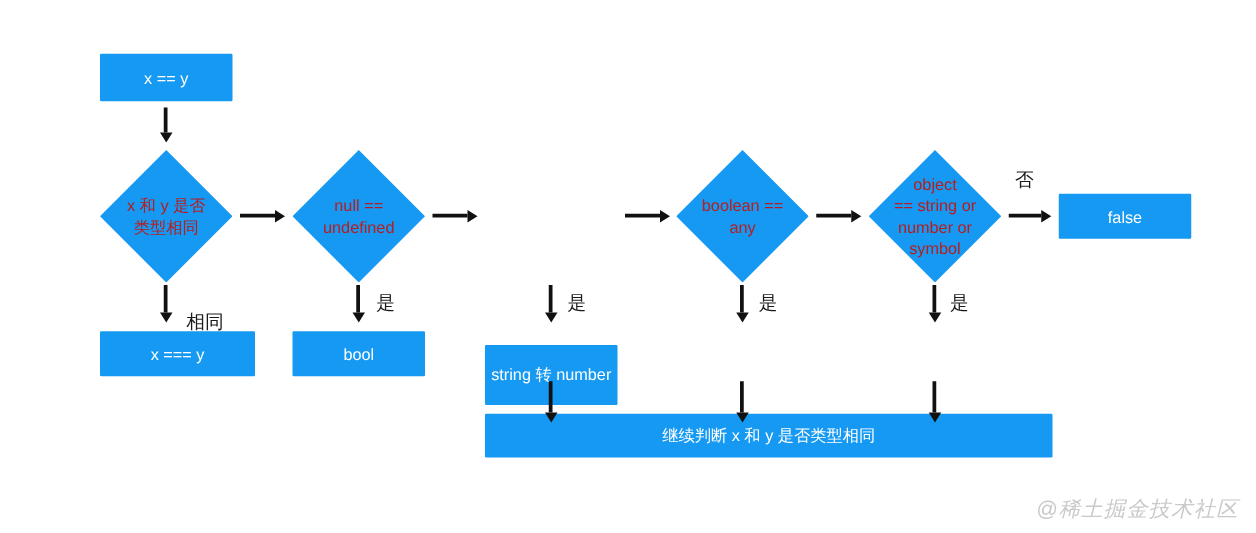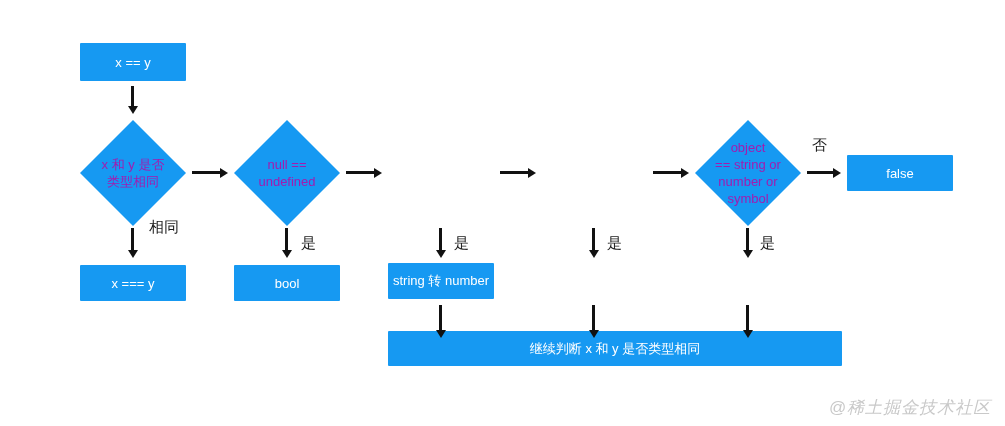--- a/index.html
+++ b/index.html
@@ -21,21 +21,21 @@
   }
   .diamond-wrap{position:absolute;width:106px;height:106px;}
   .diamond-shape{
     position:absolute;inset:0;
     background:var(--node-blue,#1699F2);
     clip-path:polygon(50% 0%,100% 50%,50% 100%,0% 50%);
   }
   .diamond-label{
     position:absolute;inset:0;
     display:flex;align-items:center;justify-content:center;
-    color:#a21caf;font-size:13px;line-height:17px;
+    color:#b91c1c;font-size:13px;line-height:17px;
     text-align:center;white-space:pre-line;
   }
   .arrow-v{position:absolute;width:3px;background:var(--arrow-color,#111);}
   .arrow-v::after{
     content:"";position:absolute;left:50%;bottom:-8px;transform:translateX(-50%);
     border:5.5px solid transparent;border-bottom:0;
     border-top:8px solid var(--arrow-color,#111);
   }
   .arrow-h{position:absolute;height:3px;background:var(--arrow-color,#111);}
   .arrow-h::after{
@@ -59,29 +59,29 @@
 <div class="canvas">
 
   <div class="rect" style="left:80px;top:43px;width:106px;height:38px">
     <span>x == y</span>
   </div>
 
   <div class="rect" style="left:847px;top:155px;width:106px;height:36px">
     <span>false</span>
   </div>
 
-  <div class="rect" style="left:80px;top:265px;width:106px;height:36px">
+  <div class="rect" style="left:80px;top:265px;width:124px;height:36px">
     <span>x === y</span>
   </div>
 
   <div class="rect" style="left:234px;top:265px;width:106px;height:36px">
     <span>bool</span>
   </div>
 
-  <div class="rect" style="left:388px;top:263px;width:106px;height:36px">
+  <div class="rect" style="left:388px;top:276px;width:106px;height:48px">
     <span>string 转 number</span>
   </div>
 
 
 
   <div class="rect" style="left:388px;top:331px;width:454px;height:35px">
     <span>继续判断 x 和 y 是否类型相同</span>
   </div>
 
   <div class="diamond-wrap" style="left:234px;top:120px">
@@ -90,20 +90,25 @@
 undefined</div>
   </div>
 
   <div class="diamond-wrap" style="left:80px;top:120px">
     <div class="diamond-shape"></div>
     <div class="diamond-label">x 和 y 是否
 类型相同</div>
   </div>
 
 
+  <div class="diamond-wrap" style="left:541px;top:120px">
+    <div class="diamond-shape"></div>
+    <div class="diamond-label">boolean ==
+any</div>
+  </div>
 
   <div class="diamond-wrap" style="left:695px;top:120px">
     <div class="diamond-shape"></div>
     <div class="diamond-label">object
 == string or
 number or
 symbol</div>
   </div>
 
   <div class="arrow-v" style="left:131px;top:86px;height:20px"></div>
@@ -115,21 +120,21 @@
   <div class="arrow-v" style="left:439px;top:305px;height:25px"></div>
   <div class="arrow-v" style="left:592px;top:305px;height:25px"></div>
   <div class="arrow-v" style="left:746px;top:305px;height:25px"></div>
 
   <div class="arrow-h" style="left:192px;top:171px;width:28px"></div>
   <div class="arrow-h" style="left:346px;top:171px;width:28px"></div>
   <div class="arrow-h" style="left:500px;top:171px;width:28px"></div>
   <div class="arrow-h" style="left:653px;top:171px;width:28px"></div>
   <div class="arrow-h" style="left:807px;top:171px;width:26px"></div>
 
-  <div class="edge-label" style="left:149px;top:218px">相同</div>
+  <div class="edge-label" style="left:149px;top:249px">相同</div>
   <div class="edge-label" style="left:301px;top:234px">是</div>
   <div class="edge-label" style="left:454px;top:234px">是</div>
   <div class="edge-label" style="left:607px;top:234px">是</div>
   <div class="edge-label" style="left:760px;top:234px">是</div>
   <div class="edge-label" style="left:812px;top:136px">否</div>
 
   <div class="watermark">@稀土掘金技术社区</div>
 
 </div>
 

